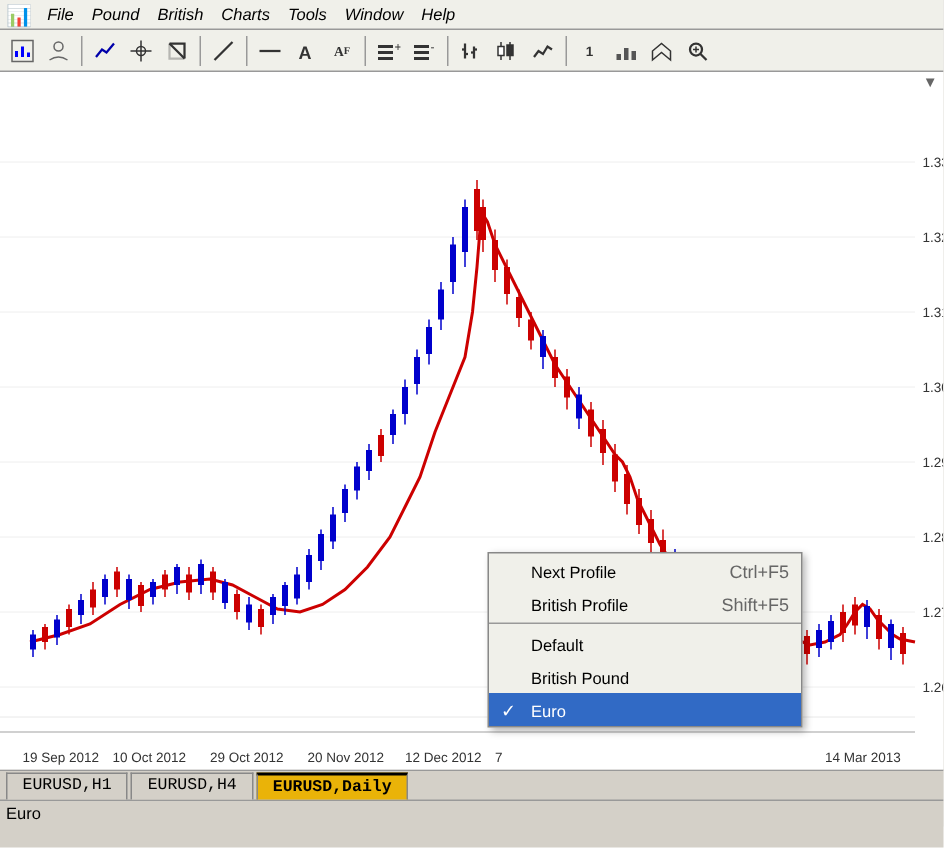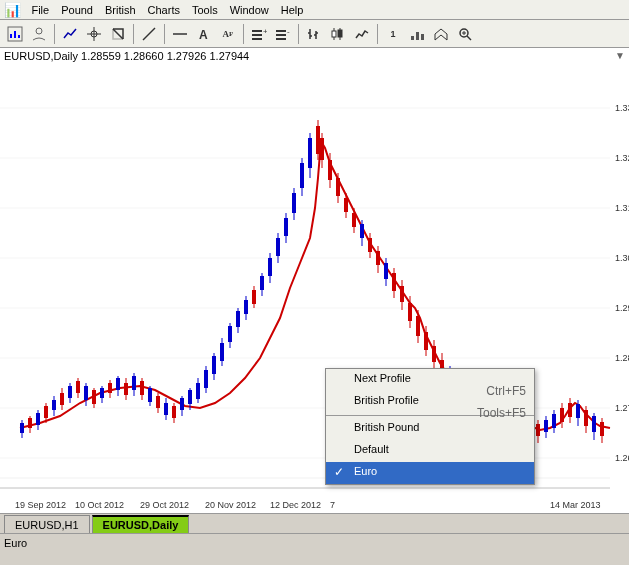--- a/index.html
+++ b/index.html
@@ -19,20 +19,21 @@
       background: #f0f0ea;
       border-bottom: 1px solid #999;
       height: 20px;
       padding: 0 4px;
     }
     .menubar-item {
       padding: 2px 6px;
       cursor: pointer;
       font-size: 11px;
       color: #000;
+      font-style: italic;
     }
 
     
     .toolbar {
       display: flex;
       align-items: center;
       background: #f0f0ea;
       border-bottom: 1px solid #999;
       height: 28px;
       padding: 2px 4px;
@@ -103,27 +104,26 @@
       left: 325px;
       background: #f0f0ea;
       border: 1px solid #888;
       box-shadow: 2px 2px 5px rgba(0,0,0,0.3);
       width: 210px;
       z-index: 100;
       font-size: 11px;
     }
     .menu-item {
       display: flex;
-      align-items: flex-start;
+      align-items: flex-end;
       padding: 3px 8px 3px 28px;
       cursor: pointer;
       color: #000;
       position: relative;
       height: 22px;
-      flex-direction: column;
     }
     .menu-item.highlighted {
       background: #316ac5;
       color: #fff;
     }
     .menu-item .shortcut {
       margin-left: auto;
       color: #666;
       font-size: 12px;
     }
@@ -164,24 +164,25 @@
       padding: 2px 10px;
       font-size: 11px;
       cursor: pointer;
       border: 1px solid #888;
       border-bottom: none;
       background: #d4d0c8;
       color: #000;
       margin-right: 2px;
       height: 18px;
       display: flex;
-      align-items: center;
+      align-items: flex-start;
+      font-family: Liberation Mono, monospace;
     }
     .tab.active {
-      background: #84cc16;
+      background: #eab308;
       border-top: 2px solid #000;
       font-weight: bold;
     }
 
     
     .statusbar {
       display: flex;
       align-items: center;
       background: #d4d0c8;
       border-top: 1px solid #999;
@@ -318,21 +319,20 @@
     <svg width="16" height="16" viewBox="0 0 16 16">
         <circle cx="7" cy="7" r="4" fill="none" stroke="#333" stroke-width="1.5"></circle>
         <line x1="10" y1="10" x2="14" y2="14" stroke="#333" stroke-width="1.5"></line>
         <line x1="5" y1="7" x2="9" y2="7" stroke="#333" stroke-width="1"></line>
         <line x1="7" y1="5" x2="7" y2="9" stroke="#333" stroke-width="1"></line>
       </svg>
   </div>
 </div>
 
 <div class="chart-container">
-  <div class="chart-title">EURUSD,Daily  1.28559  1.28660  1.27926  1.27944</div>
   <div class="scroll-indicator">▼</div>
 
   <svg class="chart-svg" viewBox="0 0 629 465" preserveAspectRatio="none">
 
     <rect width="629" height="465" fill="#ffffff"></rect>
 
     <line x1="0" y1="60" x2="610" y2="60" stroke="#e8e8e8" stroke-width="0.5"></line>
     <line x1="0" y1="110" x2="610" y2="110" stroke="#e8e8e8" stroke-width="0.5"></line>
     <line x1="0" y1="160" x2="610" y2="160" stroke="#e8e8e8" stroke-width="0.5"></line>
     <line x1="0" y1="210" x2="610" y2="210" stroke="#e8e8e8" stroke-width="0.5"></line>
@@ -586,41 +586,44 @@
     <line x1="0" y1="430" x2="610" y2="430" stroke="#e0e0e0" stroke-width="0.5"></line>
   </svg>
 
   <div class="context-menu">
     <div class="menu-item">
       <span>Next Profile</span>
       <span class="shortcut">Ctrl+F5</span>
     </div>
     <div class="menu-item">
       <span>British Profile</span>
-      <span class="shortcut">Tools+F5</span>
+      <span class="shortcut">Shift+F5</span>
     </div>
     <div class="menu-separator"></div>
     <div class="menu-item">
-      <span>British Pound</span>
+      <span>Default</span>
     </div>
     <div class="menu-item">
-      <span>Default</span>
+      <span>British Pound</span>
     </div>
     <div class="menu-item highlighted">
       <span class="check">✓</span>
       <span>Euro</span>
     </div>
 
   </div>
 </div>
 
 <div class="tabbar">
   <div class="tab">
     <span>EURUSD,H1</span>
   </div>
+  <div class="tab">
+    <span>EURUSD,H4</span>
+  </div>
   <div class="tab active">
     <span>EURUSD,Daily</span>
   </div>
 </div>
 
 <div class="statusbar">
   <span>Euro</span>
 </div>
 
 </body></html>

